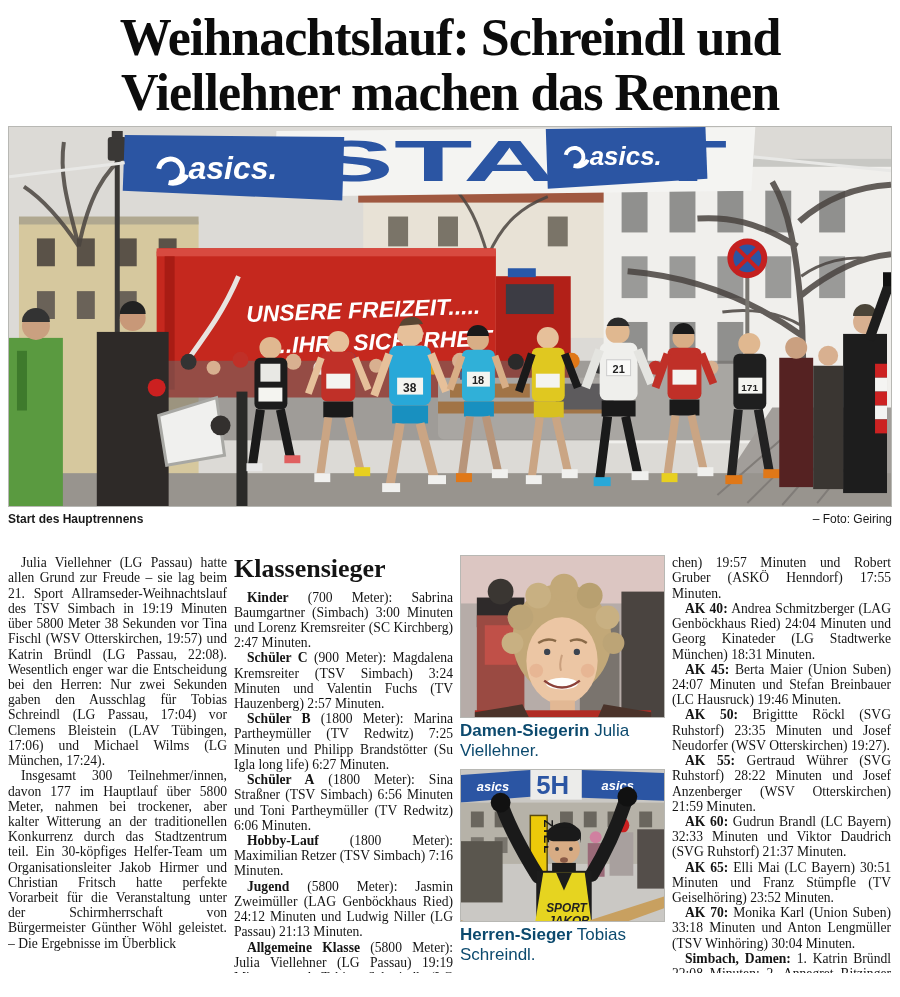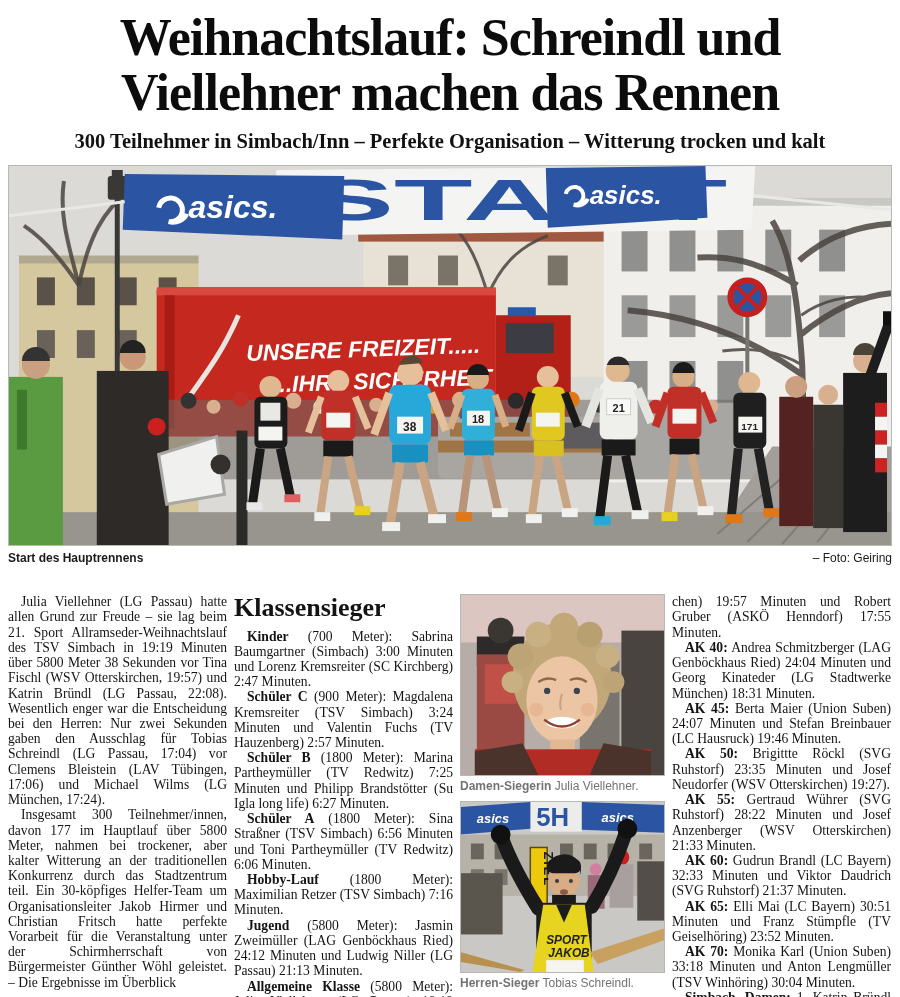--- a/index.html
+++ b/index.html
@@ -23,29 +23,28 @@
   .col{overflow:hidden;}
   .col-text{width:219px;font-size:13.6px;line-height:1.12;text-align:justify;}
   .col-text p{margin:0;text-indent:13px;}
   .col-text p.noindent{text-indent:0;}
   .lead{font-weight:bold;}
   .results-heading{font-size:26px;font-weight:bold;margin:0 0 7px;line-height:1.05;}
 
   .photo-col{width:205px;display:flex;flex-direction:column;}
   .small-photo{width:205px;border:1px solid #b8b8b4;box-sizing:border-box;overflow:hidden;background:#c6c2be;}
   .small-photo svg{display:block;}
-  .photo-caption{font-family:"Liberation Sans",sans-serif;font-size:12px;margin:3px 0 8px;color:#737373;}
+  .photo-caption{font-family:"Liberation Sans",sans-serif;font-size:17px;margin:3px 0 8px;color:#0c4a6e;}
 </style>
 </head>
 <body>
 
 <div class="page">
 
   <h1 class="headline">Weihnachtslauf: Schreindl und Viellehner machen das Rennen</h1>
-  <div class="subhead">300 Teilnehmer in Simbach/Inn – Perfekte Organisation – Witterung trocken und kalt</div>
 
   <div class="photo-frame">
     <svg width="882" height="379" viewBox="0 0 884 381" preserveAspectRatio="none">
 
       <rect x="0" y="0" width="884" height="381" fill="#dcdad6"></rect>
 
       <g>
         <rect x="10" y="95" width="180" height="270" fill="#d6c89e"></rect>
         <rect x="10" y="90" width="180" height="8" fill="#b0a890"></rect>
         <rect x="28" y="112" width="18" height="28" fill="#5a5248"></rect>
@@ -432,21 +431,21 @@
       <div class="photo-caption">
         <span class="cap-lead">Herren-Sieger</span><span> Tobias Schreindl.</span>
       </div>
     </div>
 
     <div class="col col-text">
       <p class="noindent"><span class="lead"></span><span>chen) 19:57 Minuten und Robert Gruber (ASKÖ Henndorf) 17:55 Minuten.</span></p>
       <p><span class="lead">AK 40:</span><span> Andrea Schmitzberger (LAG Genböckhaus Ried) 24:04 Minuten und Georg Kinateder (LG Stadtwerke München) 18:31 Minuten.</span></p>
       <p><span class="lead">AK 45:</span><span> Berta Maier (Union Suben) 24:07 Minuten und Stefan Breinbauer (LC Hausruck) 19:46 Minuten.</span></p>
       <p><span class="lead">AK 50:</span><span> Brigittte Röckl (SVG Ruhstorf) 23:35 Minuten und Josef Neudorfer (WSV Otterskirchen) 19:27).</span></p>
-      <p><span class="lead">AK 55:</span><span> Gertraud Wührer (SVG Ruhstorf) 28:22 Minuten und Josef Anzenberger (WSV Otterskirchen) 21:33 Minuten.</span></p>
+      <p><span class="lead">AK 55:</span><span> Gertraud Wührer (SVG Ruhstorf) 28:22 Minuten und Josef Anzenberger (WSV Otterskirchen) 21:59 Minuten.</span></p>
       <p><span class="lead">AK 60:</span><span> Gudrun Brandl (LC Bayern) 32:33 Minuten und Viktor Daudrich (SVG Ruhstorf) 21:37 Minuten.</span></p>
       <p><span class="lead">AK 65:</span><span> Elli Mai (LC Bayern) 30:51 Minuten und Franz Stümpfle (TV Geiselhöring) 23:52 Minuten.</span></p>
       <p><span class="lead">AK 70:</span><span> Monika Karl (Union Suben) 33:18 Minuten und Anton Lengmüller (TSV Winhöring) 30:04 Minuten.</span></p>
       <p><span class="lead">Simbach, Damen:</span><span> 1. Katrin Bründl 22:08 Minuten; 2. Annegret Ritzinger 31:22; 3. Inge Wolf 46:22.</span></p>
 
     </div>
   </div>
 </div>
 
 </body></html>

